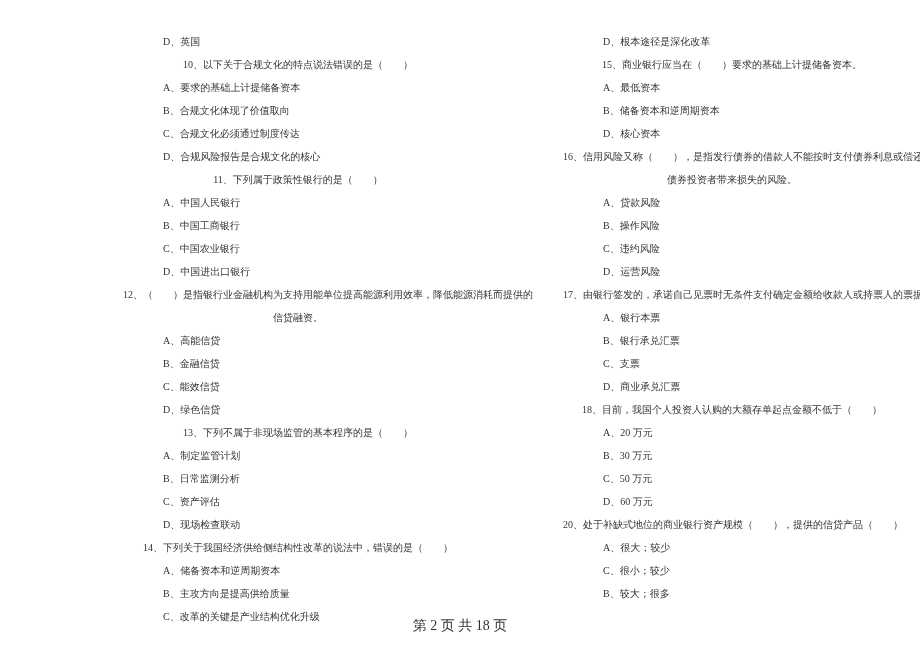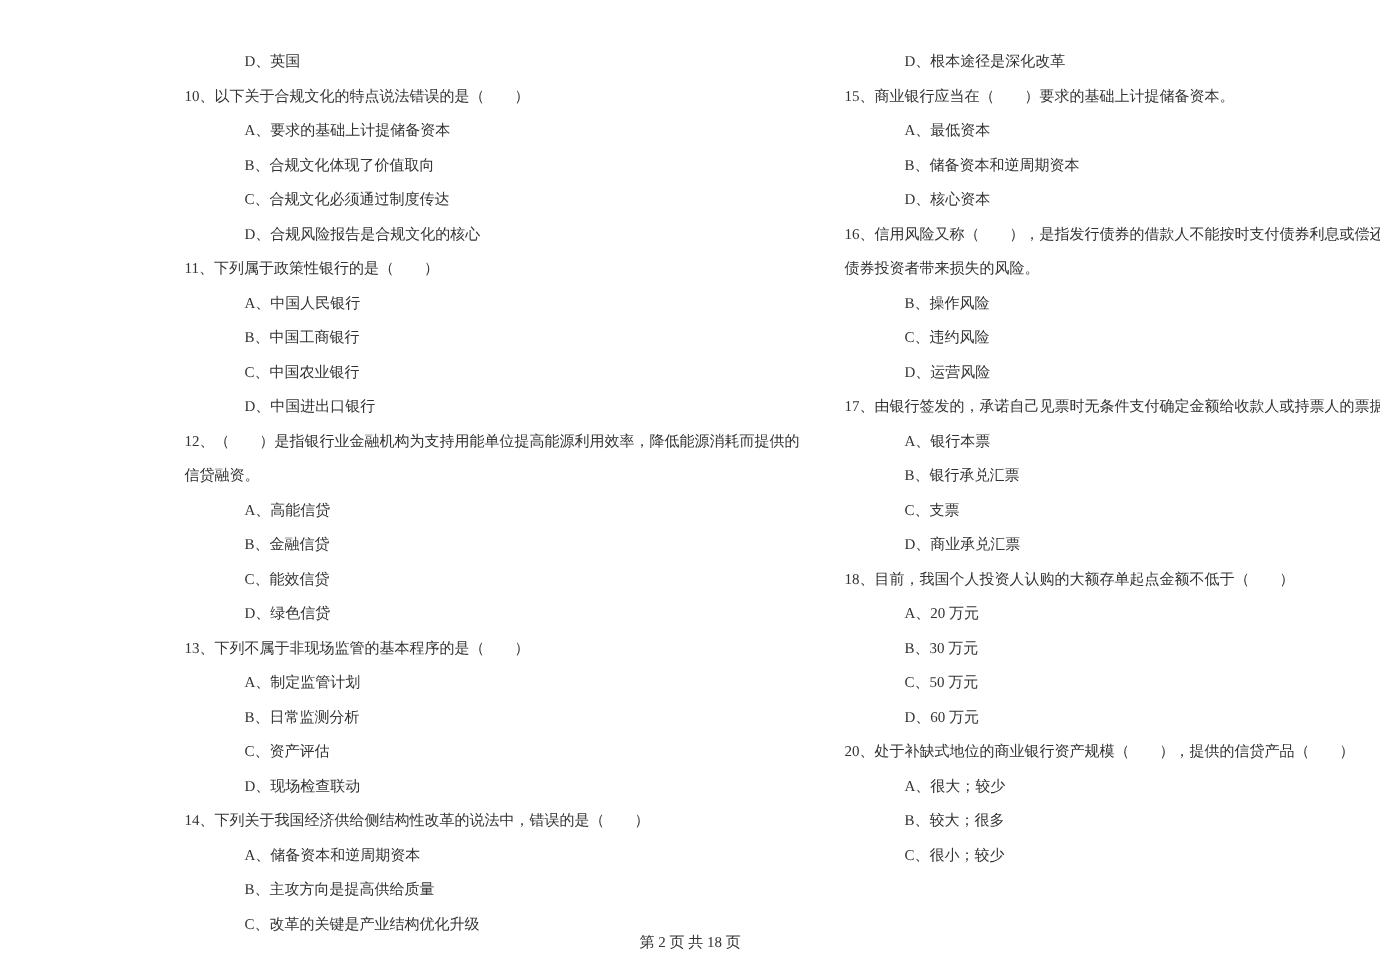--- a/index.html
+++ b/index.html
@@ -31,27 +31,28 @@
     }
     .line {
       line-height: 23px;
       white-space: nowrap;
     }
     .indent2 {
       padding-left: 60px;
     }
     .q {
       padding-left: 20px;
+      text-align: center;
     }
     .footer {
       position: absolute;
       bottom: 15px;
       width: 100%;
       text-align: center;
-      font-size: 10px;
+      font-size: 14px;
     }
   </style>
 </head>
 <body>
 
 <div class="columns">
   <div class="col left">
     <div class="line indent2">D、英国</div>
 
     <div class="line q">10、以下关于合规文化的特点说法错误的是（　　）</div>
@@ -88,36 +89,37 @@
   <div class="col right">
     <div class="line indent2">D、根本途径是深化改革</div>
 
     <div class="line q">15、商业银行应当在（　　）要求的基础上计提储备资本。</div>
     <div class="line indent2">A、最低资本</div>
     <div class="line indent2">B、储备资本和逆周期资本</div>
     <div class="line indent2">D、核心资本</div>
 
     <div class="line q">16、信用风险又称（　　），是指发行债券的借款人不能按时支付债券利息或偿还本金，而给</div>
     <div class="line q">债券投资者带来损失的风险。</div>
+    <div class="line indent2">A、贷款风险</div>
     <div class="line indent2">B、操作风险</div>
     <div class="line indent2">C、违约风险</div>
     <div class="line indent2">D、运营风险</div>
 
     <div class="line q">17、由银行签发的，承诺自己见票时无条件支付确定金额给收款人或持票人的票据是（　　）</div>
     <div class="line indent2">A、银行本票</div>
     <div class="line indent2">B、银行承兑汇票</div>
     <div class="line indent2">C、支票</div>
     <div class="line indent2">D、商业承兑汇票</div>
 
     <div class="line q">18、目前，我国个人投资人认购的大额存单起点金额不低于（　　）</div>
     <div class="line indent2">A、20 万元</div>
     <div class="line indent2">B、30 万元</div>
     <div class="line indent2">C、50 万元</div>
     <div class="line indent2">D、60 万元</div>
 
     <div class="line q">20、处于补缺式地位的商业银行资产规模（　　），提供的信贷产品（　　）</div>
     <div class="line indent2">A、很大；较少</div>
+    <div class="line indent2">C、很小；较少</div>
     <div class="line indent2">B、较大；很多</div>
-    <div class="line indent2">C、很小；较少</div>
   </div>
 </div>
 
 <div class="footer">第 2 页 共 18 页</div>
 
 </body></html>

